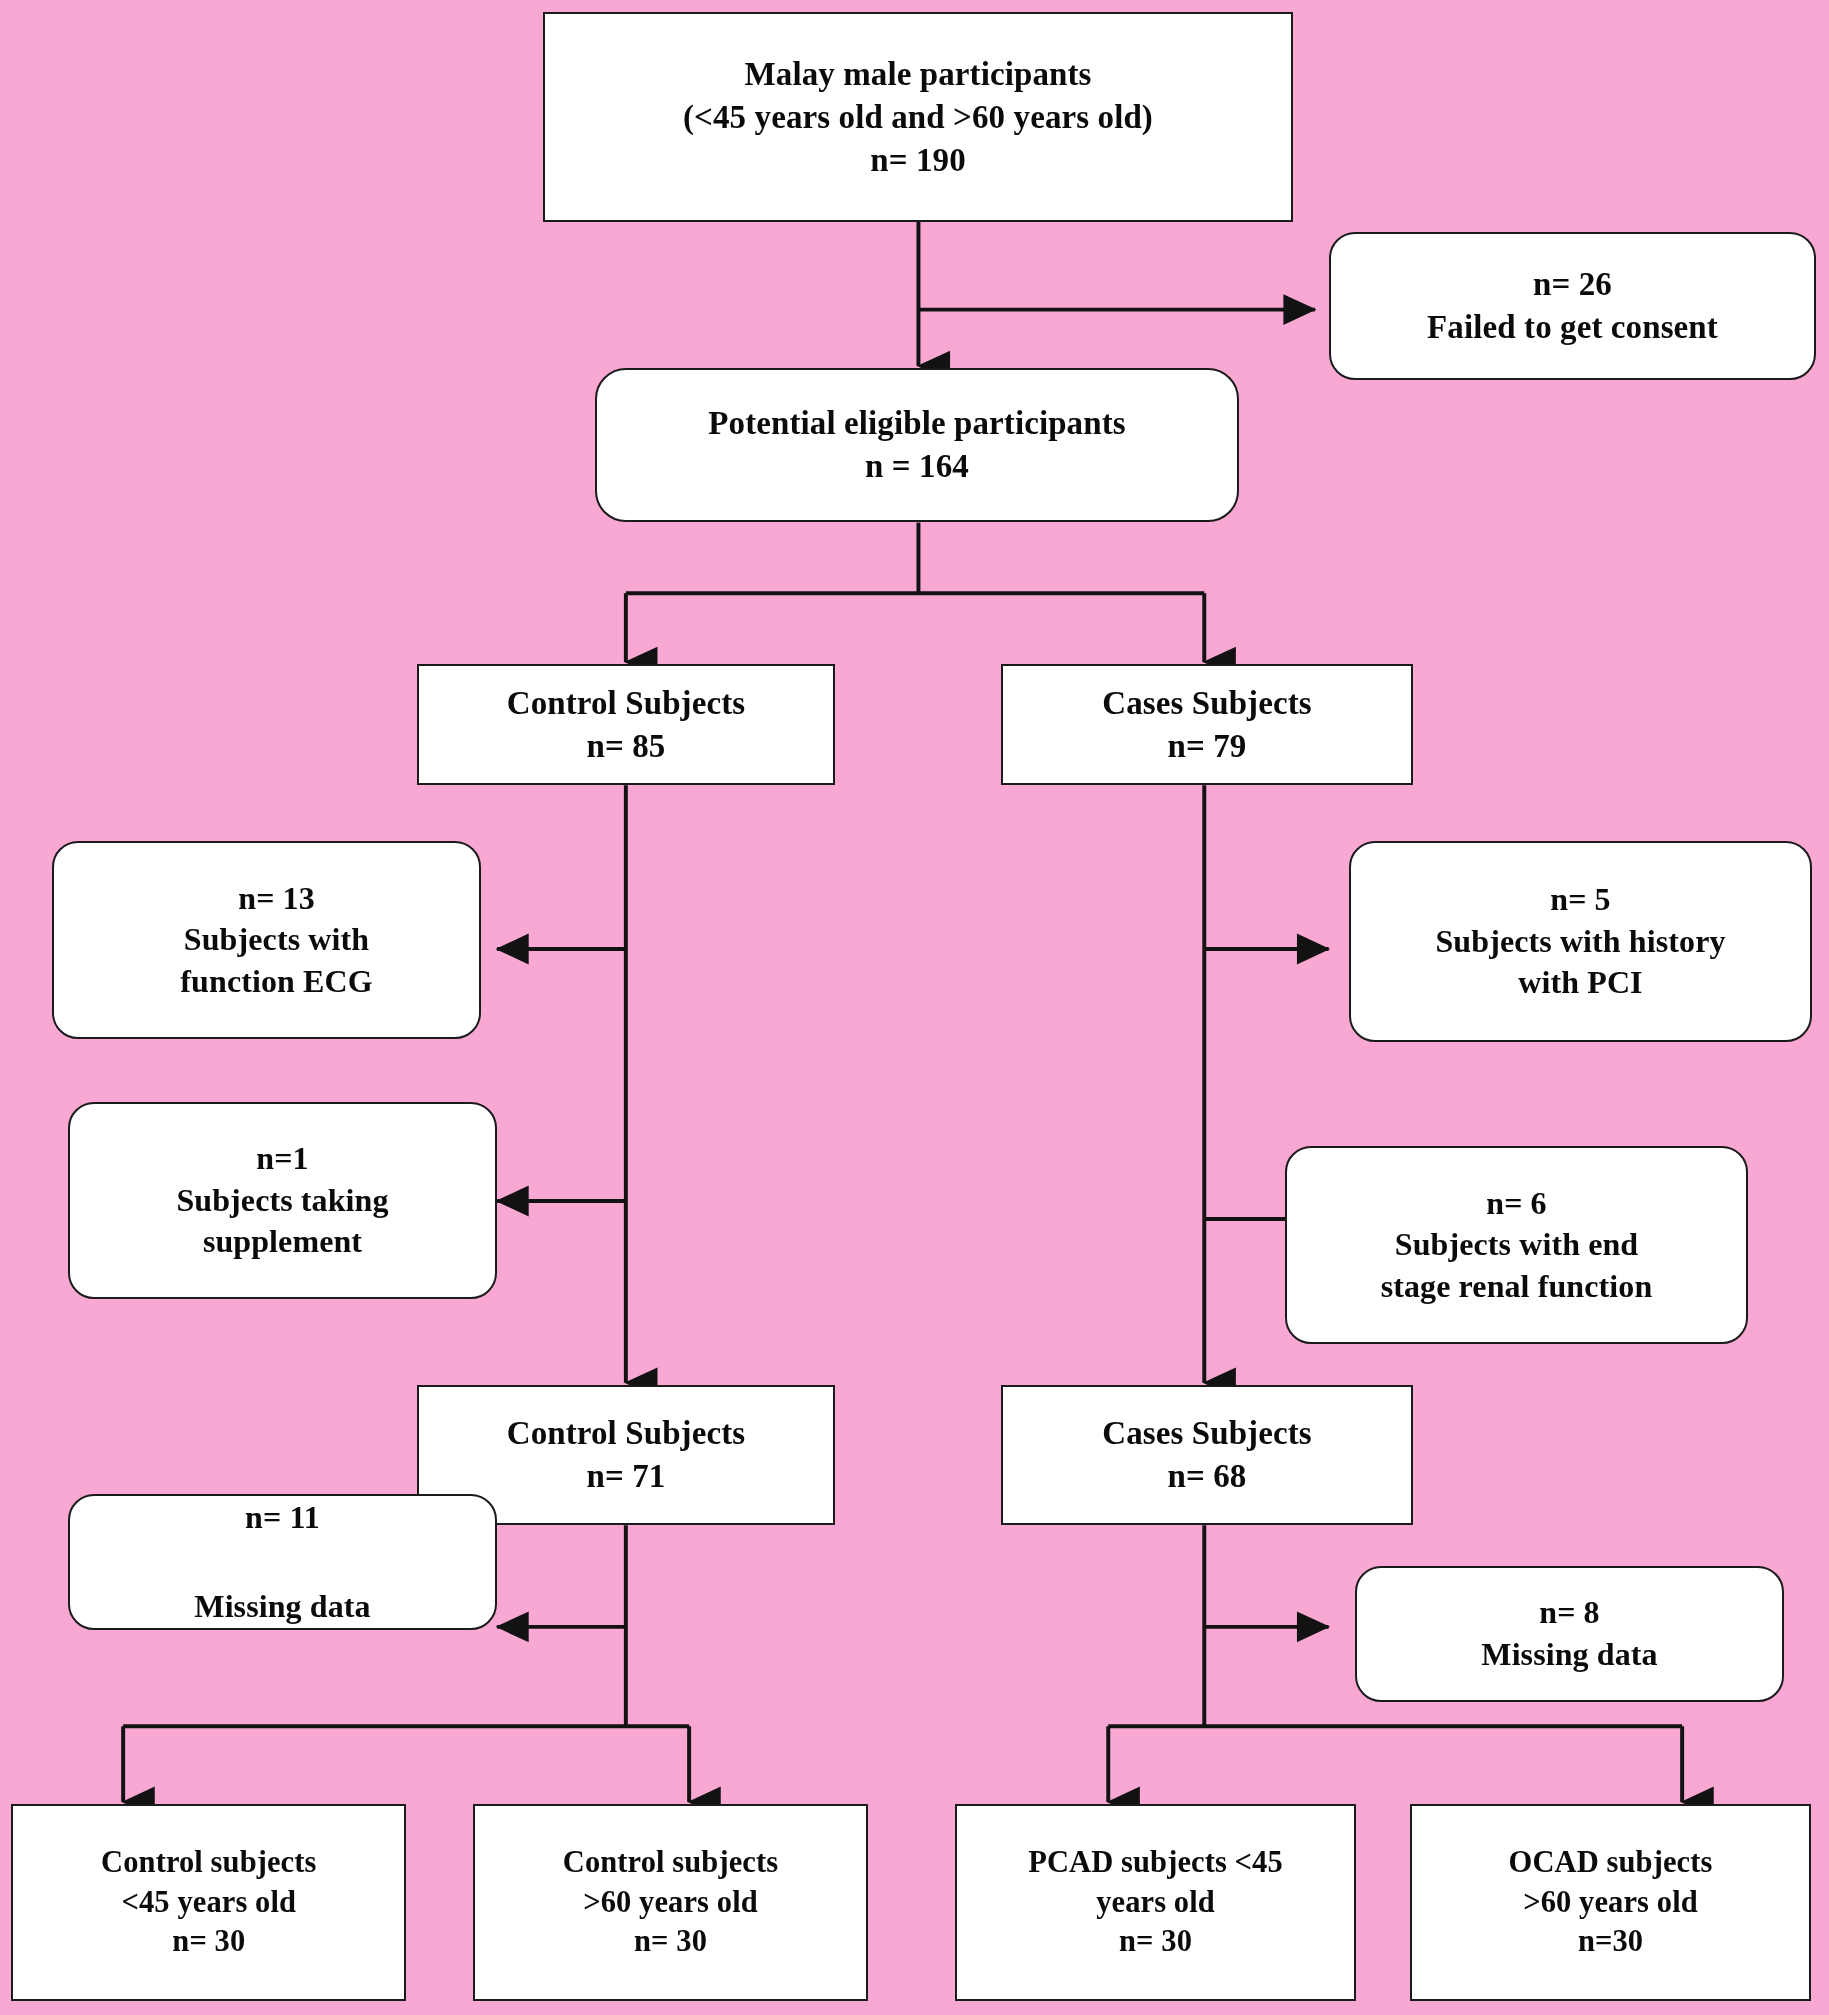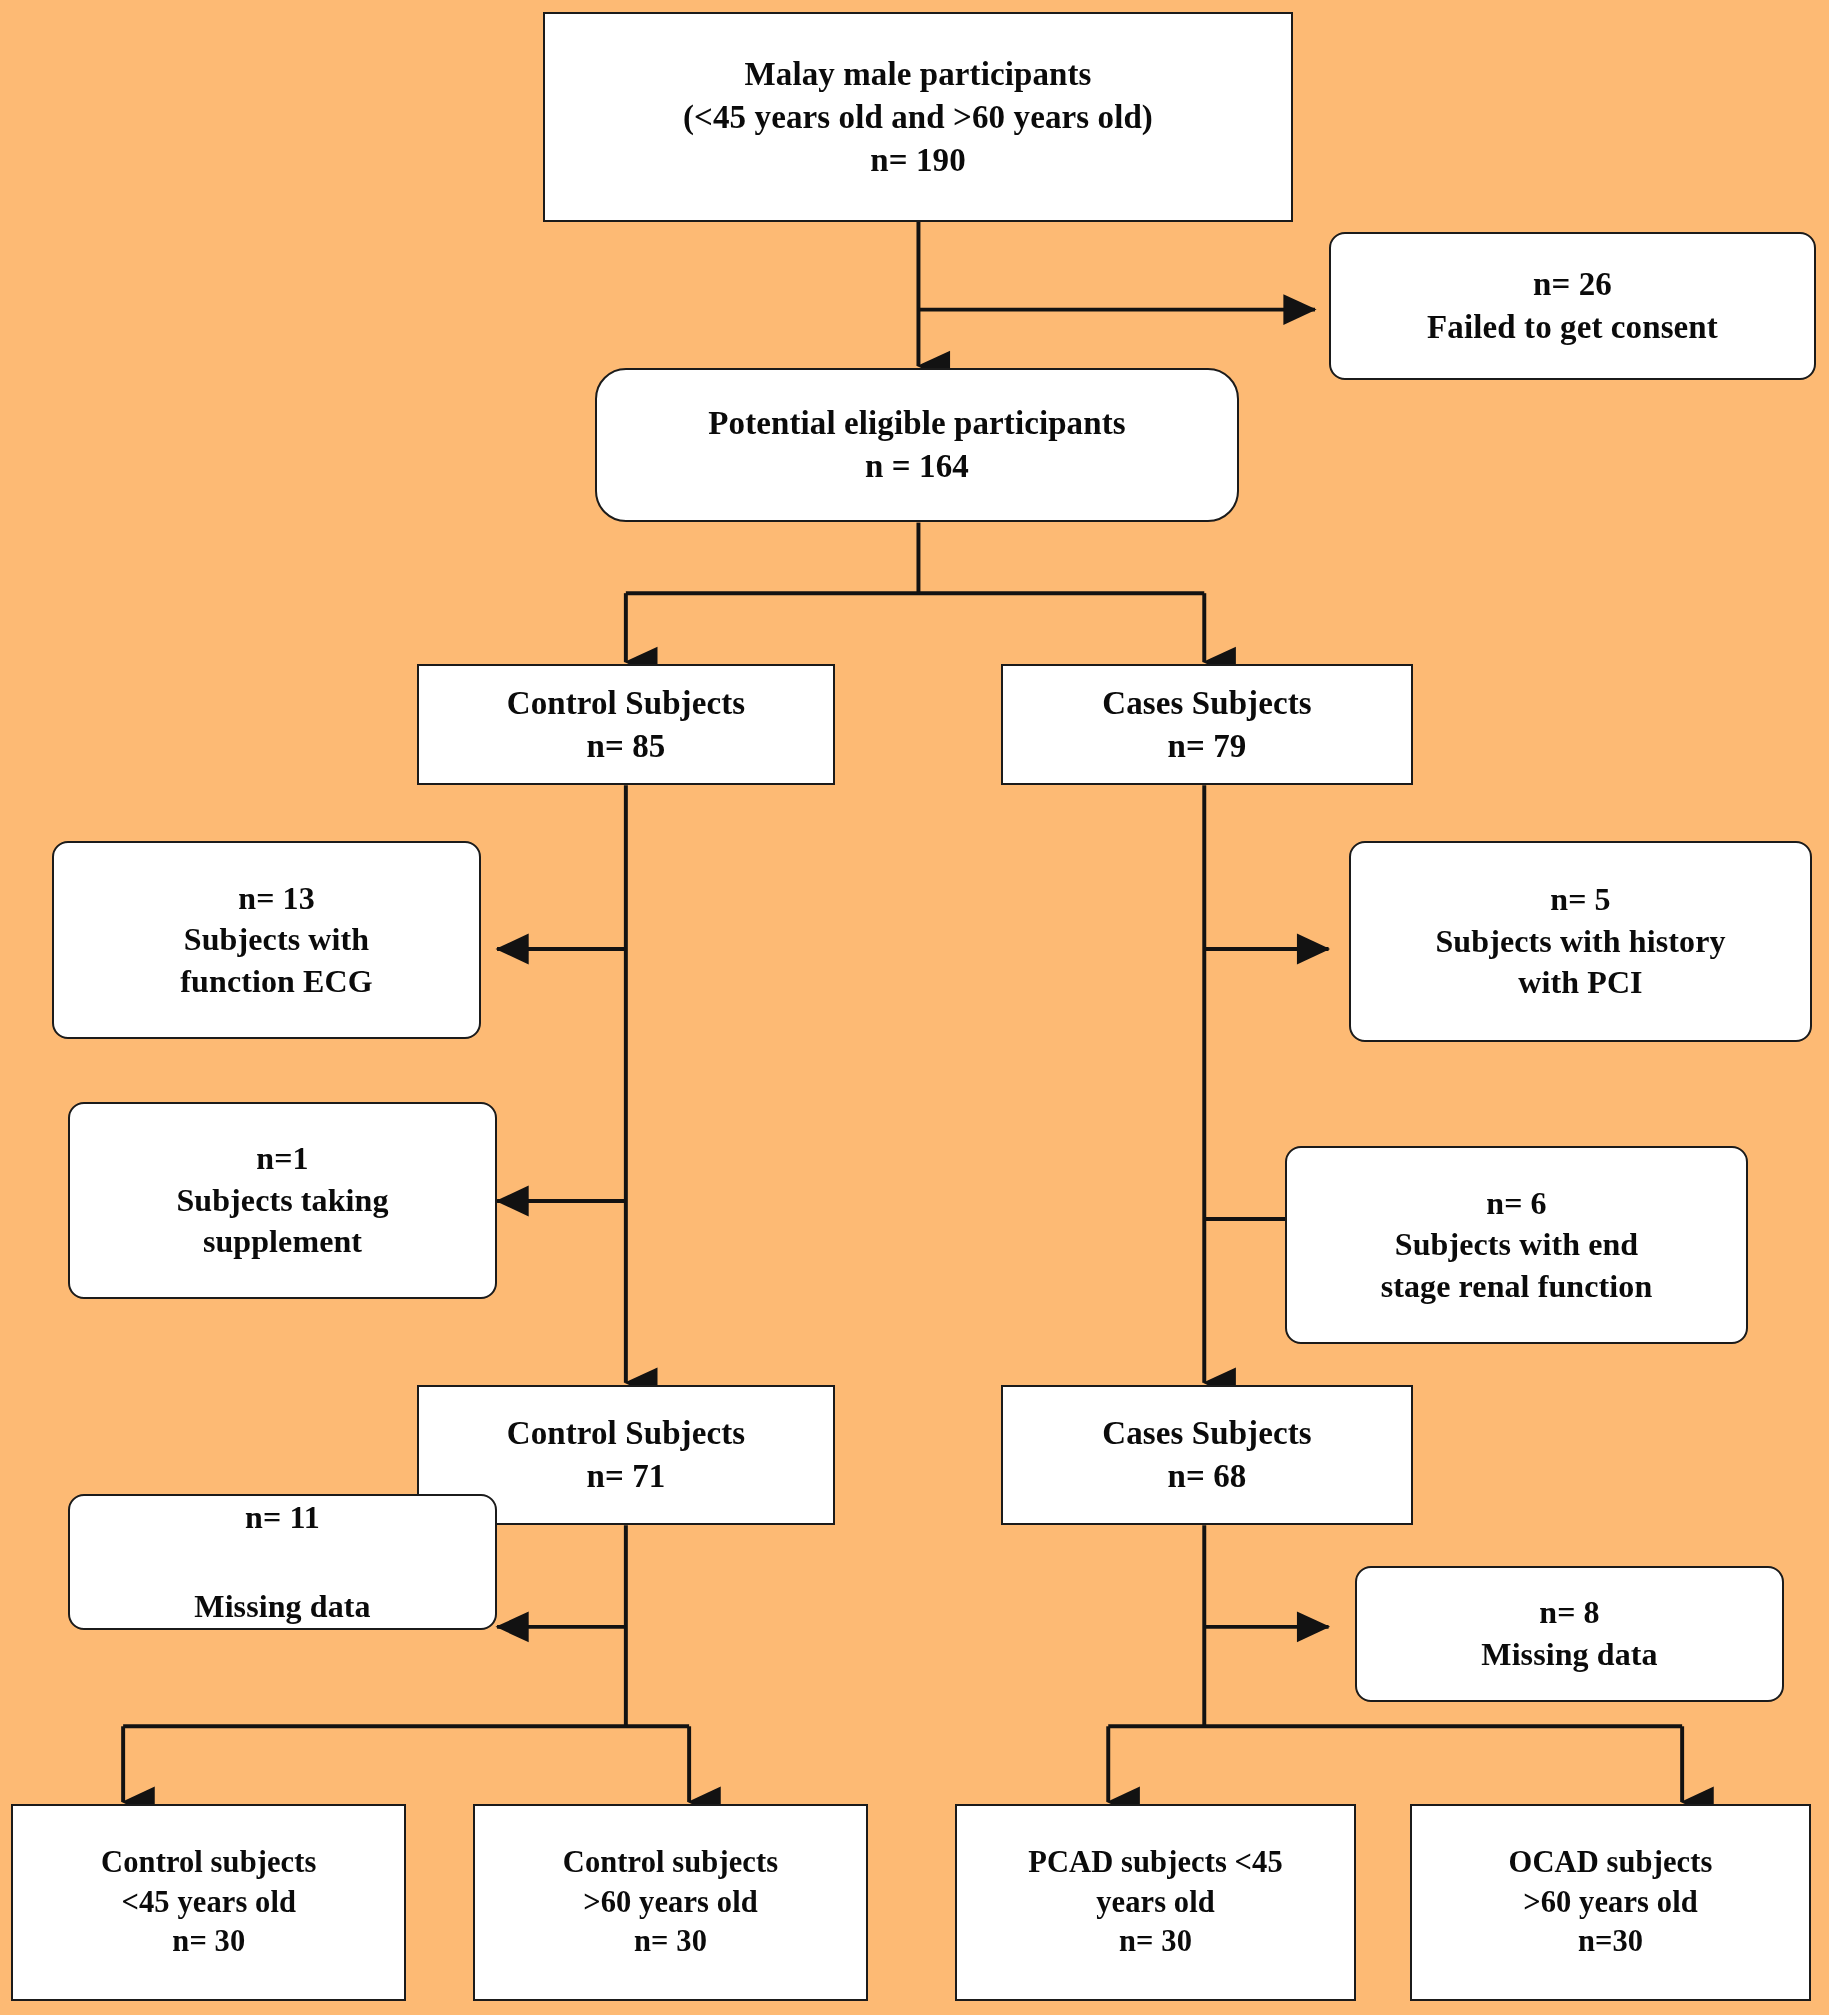--- a/index.html
+++ b/index.html
@@ -1,22 +1,22 @@
 <!DOCTYPE html>
 <html style="font-size:9px"><head>
 <meta charset="utf-8">
 <style>
   html,body{margin:0;padding:0;background:#ffffff;}
   body{font-family:"Liberation Serif",serif;}
-  #stage{position:relative;width:1829px;height:2015px;background:#fdba74;overflow:hidden;}
+  #stage{position:relative;width:1829px;height:2015px;background:#f9a8d4;overflow:hidden;}
   #wires{position:absolute;left:0;top:0;width:1829px;height:2015px;}
   .node{position:absolute;box-sizing:border-box;background:#fff;border:2.3px solid #1b1b1b;
         display:flex;flex-direction:column;align-items:center;justify-content:center;
         text-align:center;color:#0b0b0b;font-weight:bold;line-height:1.30;letter-spacing:0.1px;}
-  .node.rounded{border-radius:16px;}
+  .node.rounded{border-radius:26px;}
   .node .ln{display:block;white-space:nowrap;}
   .f54{font-size:30.5px;}
   .f56{font-size:32px;}
   .f58{font-size:33px;}
 </style>
 </head>
 <body>
 
 <div id="stage">
 

